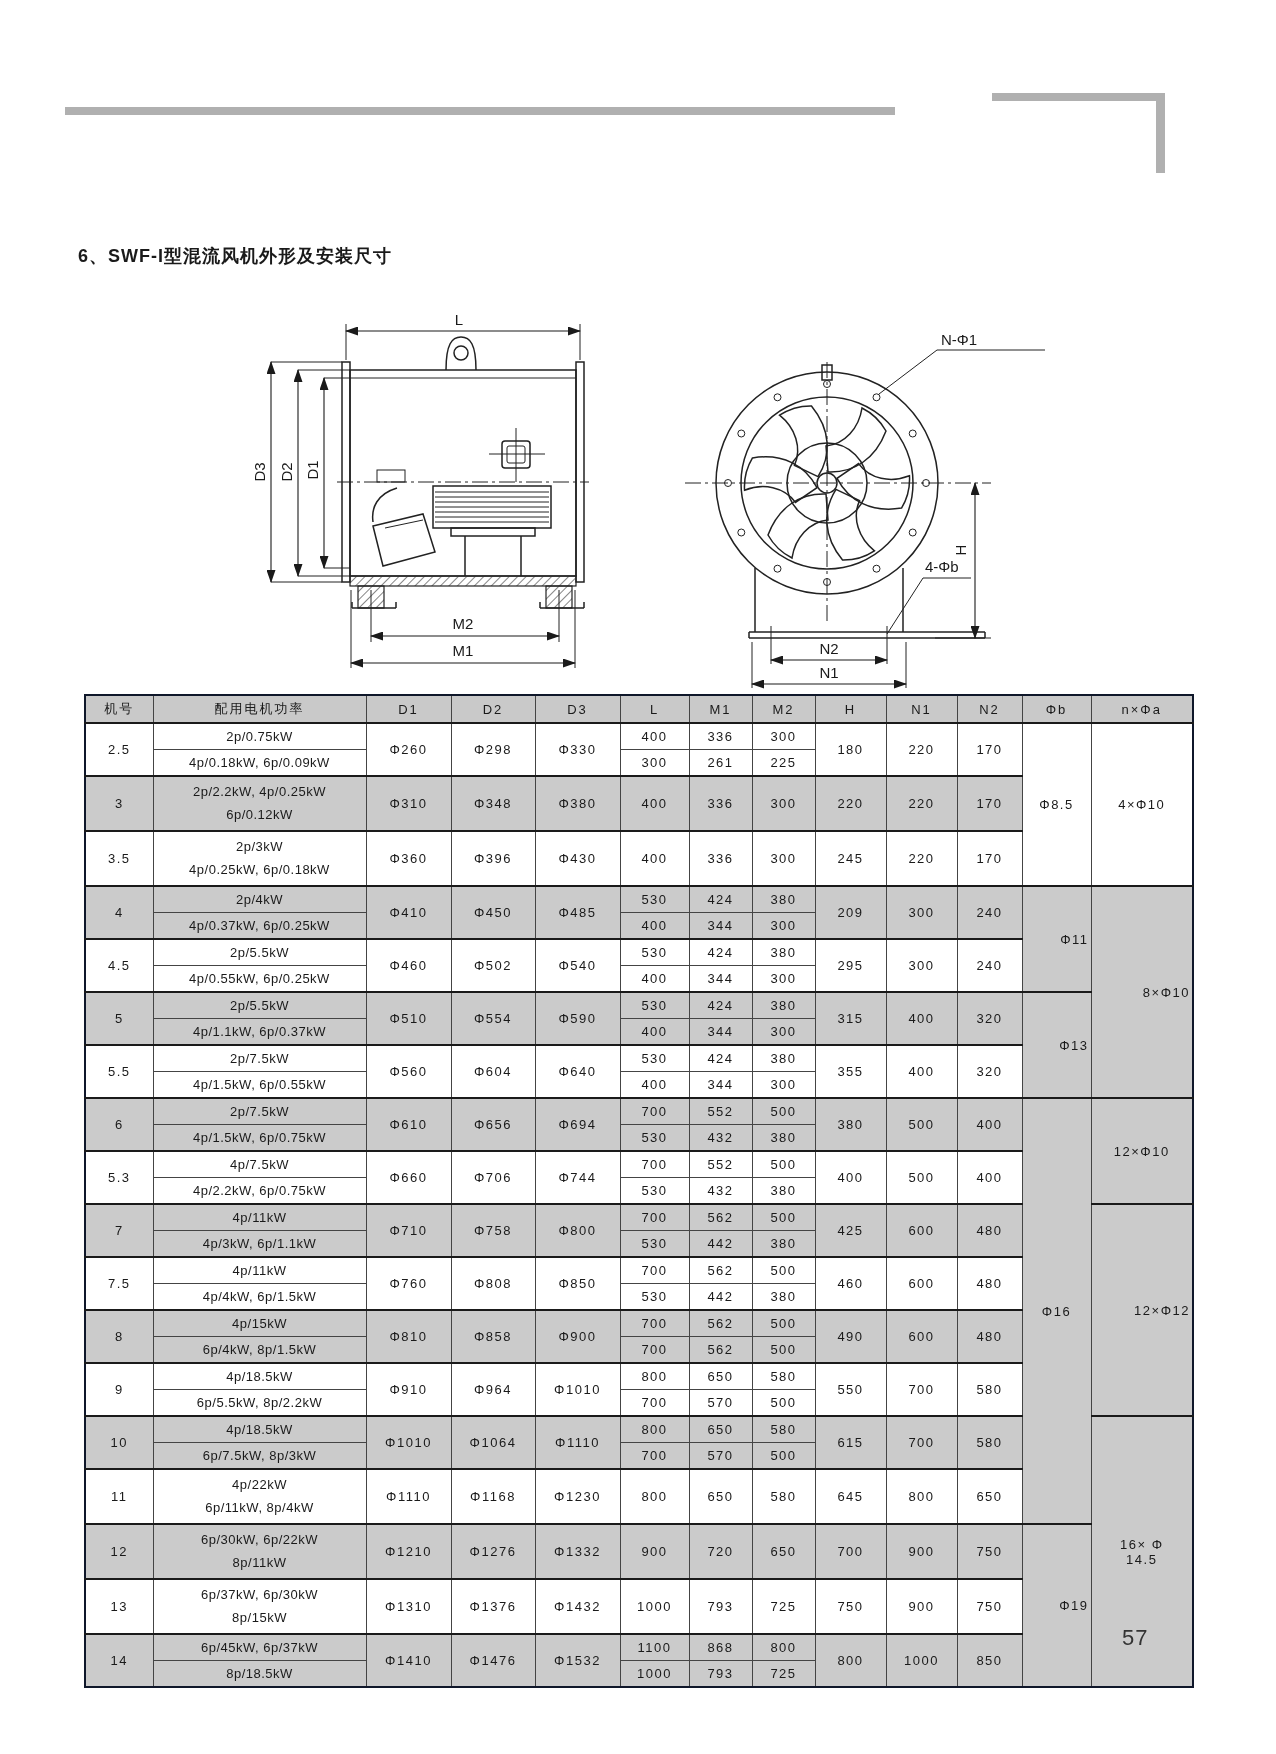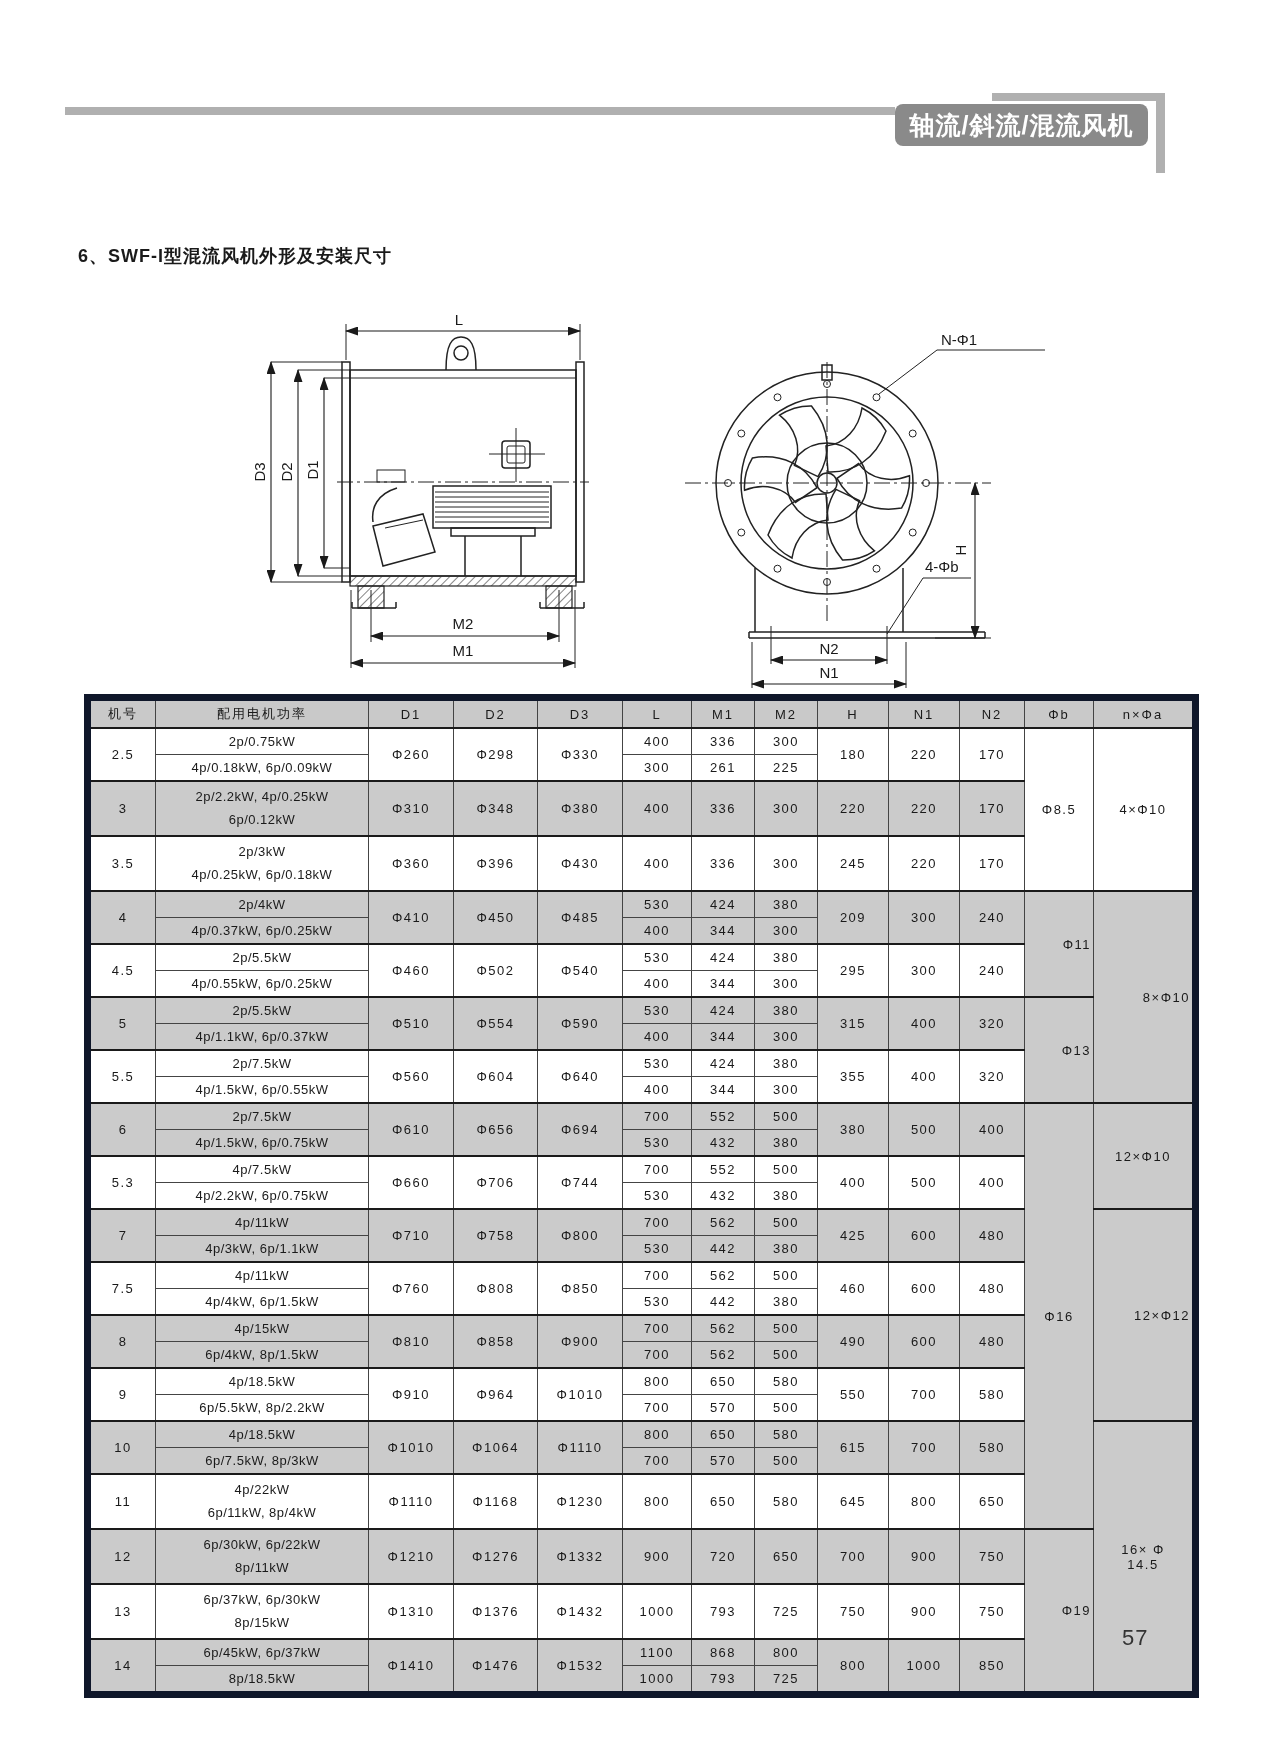--- a/index.html
+++ b/index.html
@@ -10,21 +10,21 @@
   .rule{left:65px;top:107px;width:830px;height:8px;background:#b0b0b0;}
   .elbow-top{left:992px;top:93px;width:172px;height:8px;background:#b0b0b0;}
   .elbow-side{left:1156px;top:93px;width:9px;height:80px;background:#b0b0b0;}
   .badge{left:895px;top:104px;width:253px;height:42px;background:#8a8a8a;border-radius:8px;
          display:flex;align-items:center;justify-content:center;color:#ffffff;
          font-size:25px;font-weight:bold;letter-spacing:1px;}
   .title{left:78px;top:244px;font-size:18px;font-weight:bold;letter-spacing:1px;}
   .pagenum{left:1122px;top:1625px;font-size:22px;color:#333;letter-spacing:1px;text-align:center;}
   
   table.spec{position:absolute;left:84px;top:694px;width:1110px;border-collapse:collapse;
-             table-layout:fixed;border:7px solid #0f172a;}
+             table-layout:fixed;border:2px solid #0f172a;}
   .spec th{background:#c9c9c9;border:1px solid #444;border-bottom:2px solid #1a1a1a;
            font-weight:normal;font-size:13px;height:26px;letter-spacing:2px;padding:0;}
   .spec td{border:1px solid #444;font-size:13px;text-align:center;vertical-align:middle;
            height:25px;padding:0 2px;background:#fff;}
   .spec tr.sh td{background:#cbcbcb;}
   .spec td.mwh{background:#ffffff;margin-left:35px;}
   .spec td.msh{background:#cbcbcb;text-align:right;}
   .spec tr.grp td{border-top:2px solid #1a1a1a;}
   .spec tr.tall td{height:53px;}
   .spec td.num{letter-spacing:1.5px;}
@@ -51,21 +51,20 @@
       </marker>
       <pattern id="hatch" patternUnits="userSpaceOnUse" width="6" height="6" patternTransform="rotate(45)">
         <line x1="0" y1="0" x2="0" y2="6" stroke="#444" stroke-width="1.3"></line>
       </pattern>
     </defs>
   </svg>
 
   <div class="abs rule"></div>
   <div class="abs elbow-top"></div>
   <div class="abs elbow-side"></div>
-  <div class="abs badge">轴流/斜流/混流风机</div>
 
   <div class="abs title">6、SWF-I型混流风机外形及安装尺寸</div>
 
   <svg class="abs" style="left:225px;top:300px" width="380" height="372" viewBox="0 0 380 372">
 
     <path class="thin" d="M121,60 V24 M355,60 V24"></path>
     <line class="dim" x1="121" y1="31" x2="355" y2="31" marker-start="url(#arr)" marker-end="url(#arr)"></line>
     <text x="234" y="25" text-anchor="middle">L</text>
 
     <rect class="ln" x="117" y="62" width="8" height="220"></rect>

